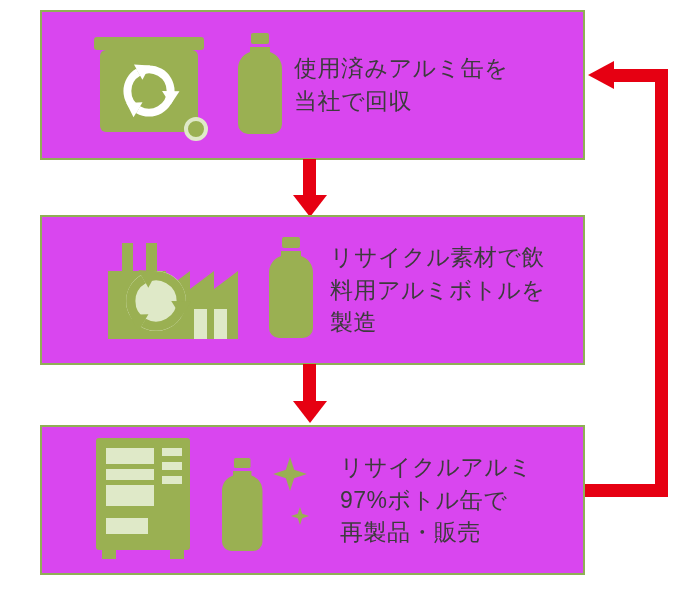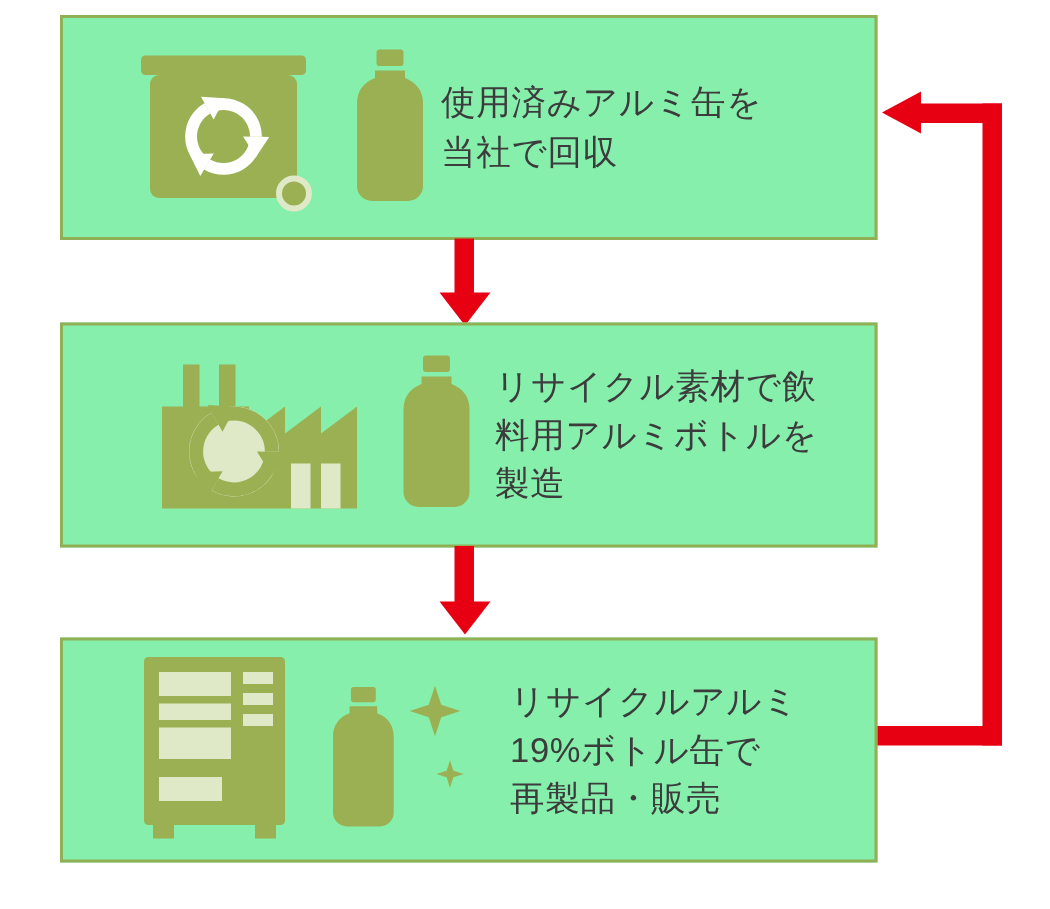--- a/index.html
+++ b/index.html
@@ -6,21 +6,21 @@
   .canvas {
     position:relative;
     width:700px; height:606px;
     background:#ffffff;
     font-family:"Liberation Sans","DejaVu Sans",sans-serif;
     overflow:hidden;
   }
   .step-box {
     position:absolute;
     left:40px; width:545px; height:150px;
-    background:#86efac;
+    background:#d946ef;
     border:2px solid #8fb054;
     box-sizing:border-box;
     display:flex; align-items:center;
   }
   #box-collect      { top:10px;  padding-left:46px; }
   #box-manufacture  { top:215px; padding-left:62px; }
   #box-resell       { top:425px; padding-left:52px; }
   .icon-area { flex:0 0 auto; display:flex; align-items:center; }
   .step-text {
     font-size:23px;
@@ -142,21 +142,21 @@
           <rect x="76" y="114" width="14" height="9" fill="currentColor"></rect>
         </g>
         <g class="icon-green">
           <use href="#bottle-shape" transform="translate(128,22) scale(0.92)"></use>
           <use href="#spark" transform="translate(196,38) scale(1.3)"></use>
           <use href="#spark" transform="translate(206,80) scale(0.7)"></use>
         </g>
       </svg>
     </div>
     <div class="step-text">リサイクルアルミ
-19%ボトル缶で
+97%ボトル缶で
 再製品・販売</div>
   </div>
 
   <div>
     <div class="loop-seg" id="loop-bottom"></div>
     <div class="loop-seg" id="loop-vert"></div>
     <div class="loop-seg" id="loop-top"></div>
     <div id="loop-head"></div>
   </div>
 

